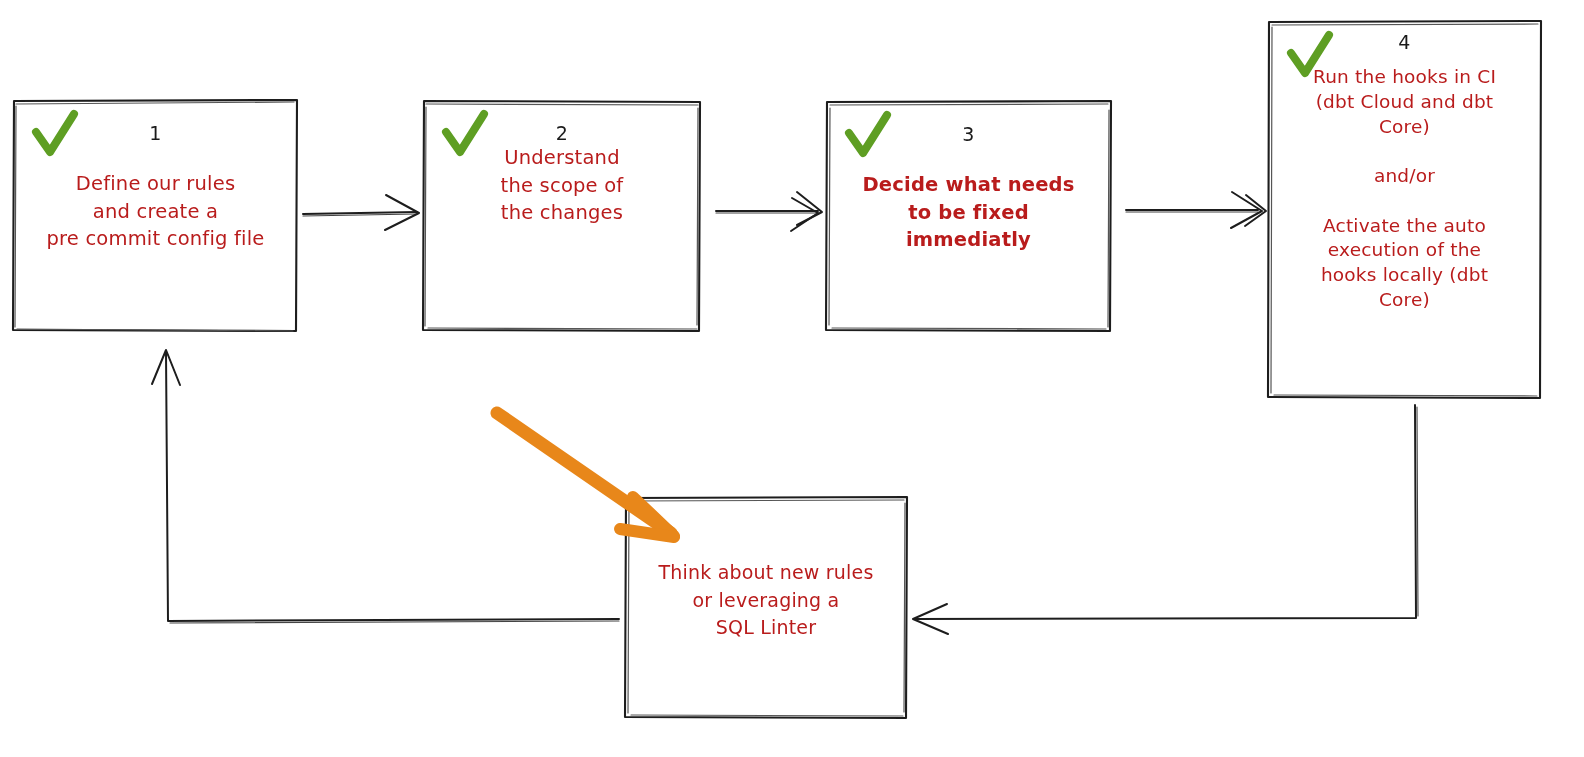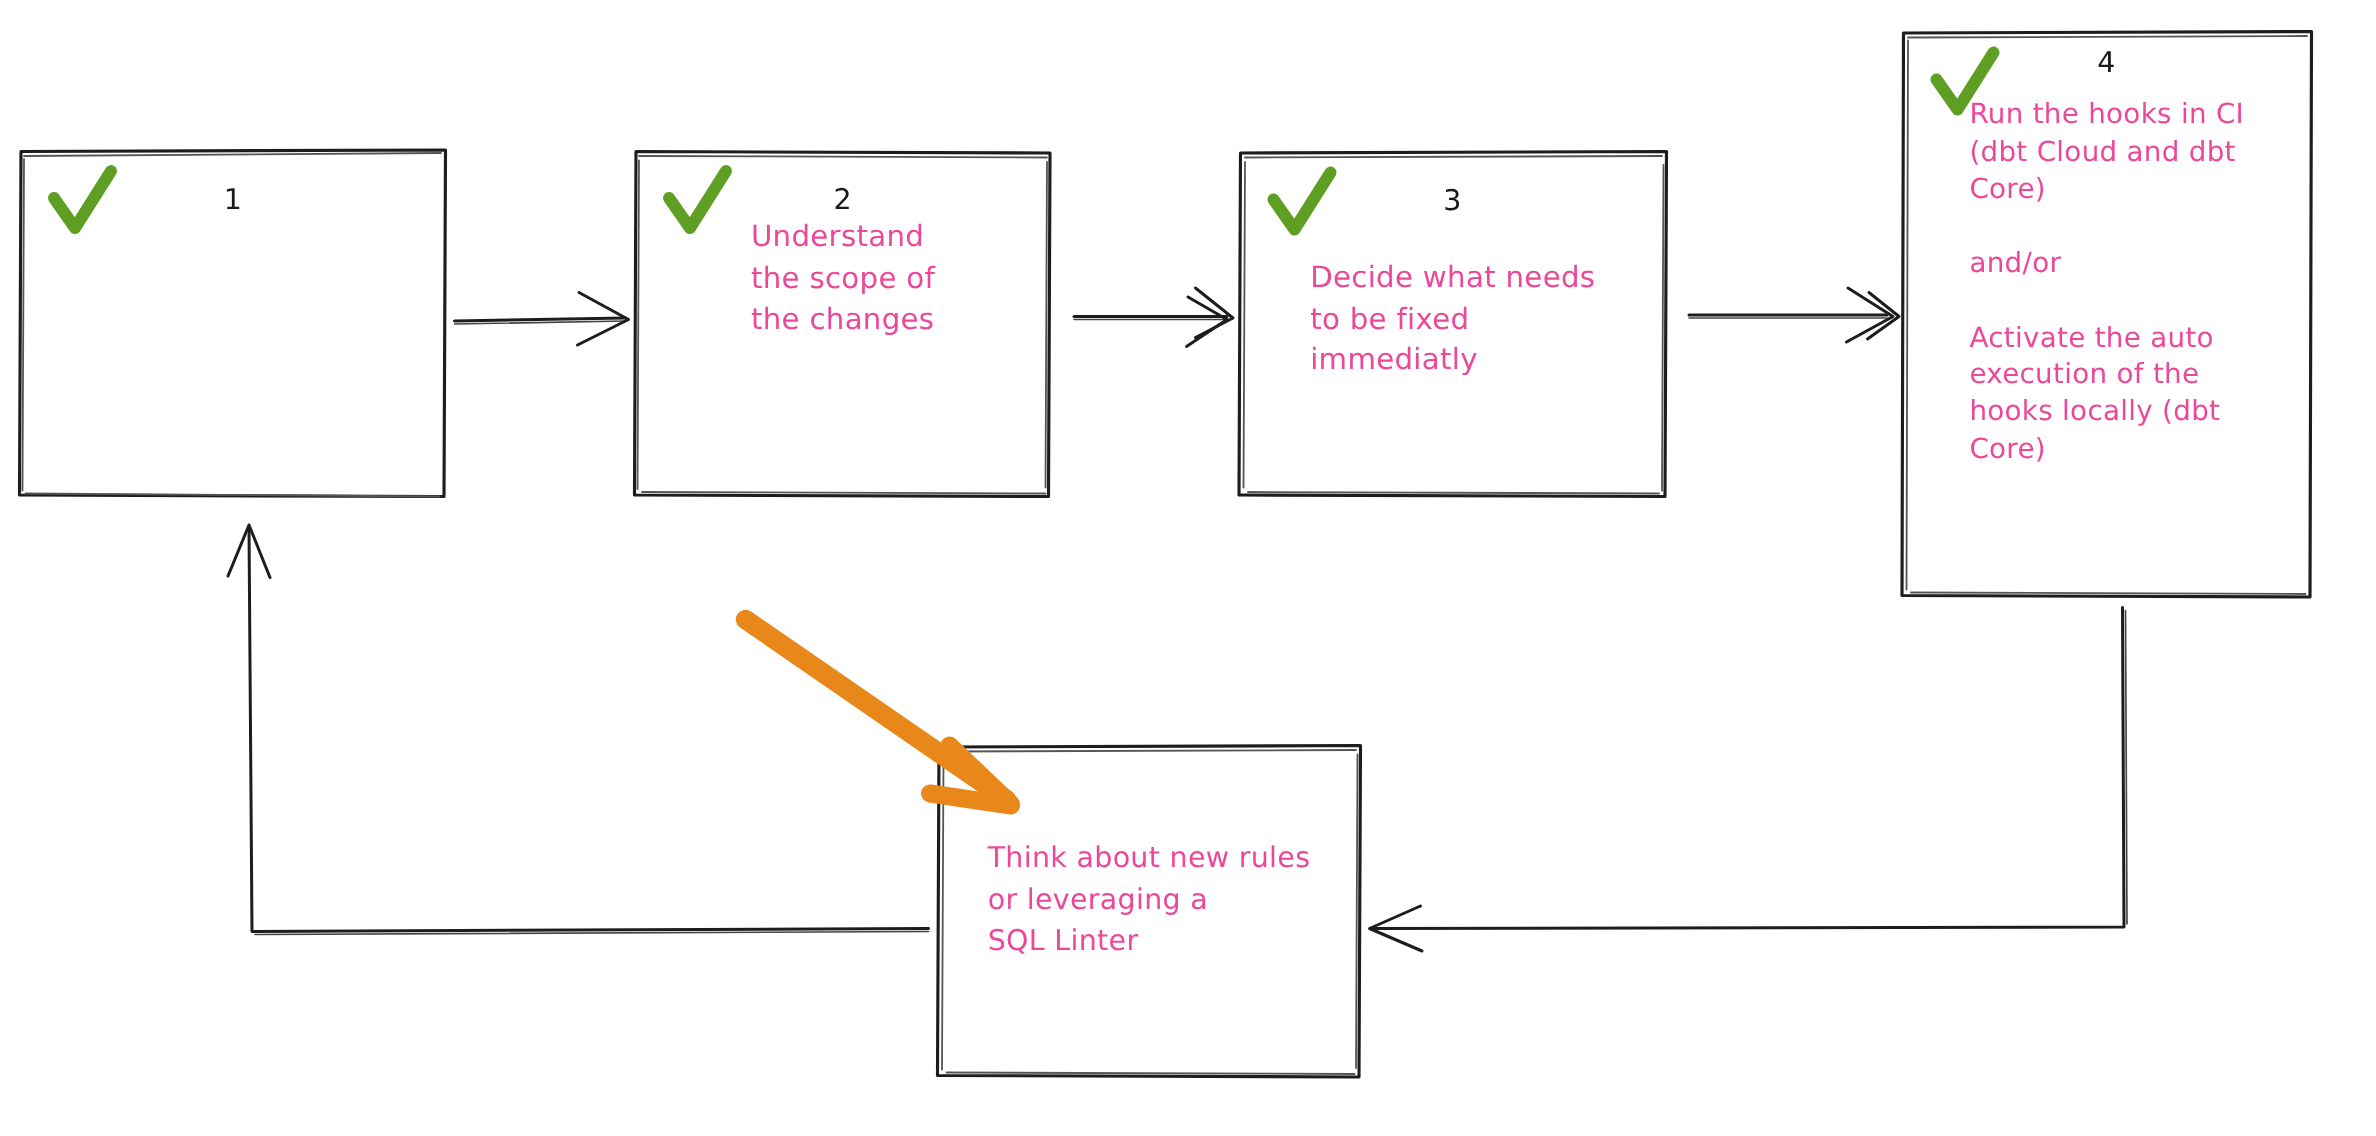--- a/index.html
+++ b/index.html
@@ -47,34 +47,35 @@
     font-family: "DejaVu Sans", sans-serif;
     font-size: 19px;
     color: #1a1a1a;
     letter-spacing: 0.5px;
     margin-top: 22px;
   }
   .node-text {
     font-family: "DejaVu Sans", sans-serif;
     font-size: 19.5px;
     line-height: 1.42;
-    color: #ec4899;
+    color: #b91c1c;
+    text-align: center;
     letter-spacing: 0.2px;
     white-space: pre-line;
     padding: 0 10px;
   }
   
   #node-1 { left: 13px;  top: 100px; width: 285px; height: 231px; }
   #node-1 .node-text { margin-top: 26px; }
   
   #node-2 { left: 423px; top: 100px; width: 278px; height: 231px; }
   #node-2 .node-text { }
   
   #node-3 { left: 826px; top: 101px; width: 285px; height: 230px; }
-  #node-3 .node-text { margin-top: 26px; }
+  #node-3 .node-text { margin-top: 26px; font-weight: bold; }
   
   #node-4 { left: 1268px; top: 21px; width: 273px; height: 377px; }
   #node-4 .node-num { margin-top: 10px; }
   #node-4 .node-text { margin-top: 12px; font-size: 18.5px; line-height: 1.34; }
   
   #node-5 { left: 625px; top: 497px; width: 282px; height: 199px; }
   #node-5 .node-text {
     margin-top: 62px;
     font-size: 19px;
     line-height: 1.46;
@@ -171,20 +172,23 @@
       <path d="M633,497 L674,536" fill="none" stroke="#e8871a" stroke-width="12" stroke-linecap="round"></path>
       <path d="M620,529 L674,537" fill="none" stroke="#e8871a" stroke-width="12" stroke-linecap="round"></path>
     </g>
   </svg>
 
   <div class="node" id="node-1">
     <svg class="node-check" viewBox="0 0 54 54">
       <path d="M7,24 L21,44 L45,6" fill="none" stroke="#5e9e23" stroke-width="8" stroke-linecap="round" stroke-linejoin="round"></path>
     </svg>
     <div class="node-num">1</div>
+    <div class="node-text">Define our rules
+and create a
+pre commit config file</div>
   </div>
 
   <div class="node" id="node-2">
     <svg class="node-check" viewBox="0 0 54 54">
       <path d="M7,24 L21,44 L45,6" fill="none" stroke="#5e9e23" stroke-width="8" stroke-linecap="round" stroke-linejoin="round"></path>
     </svg>
     <div class="node-num">2</div>
     <div class="node-text">Understand
 the scope of
 the changes</div>

